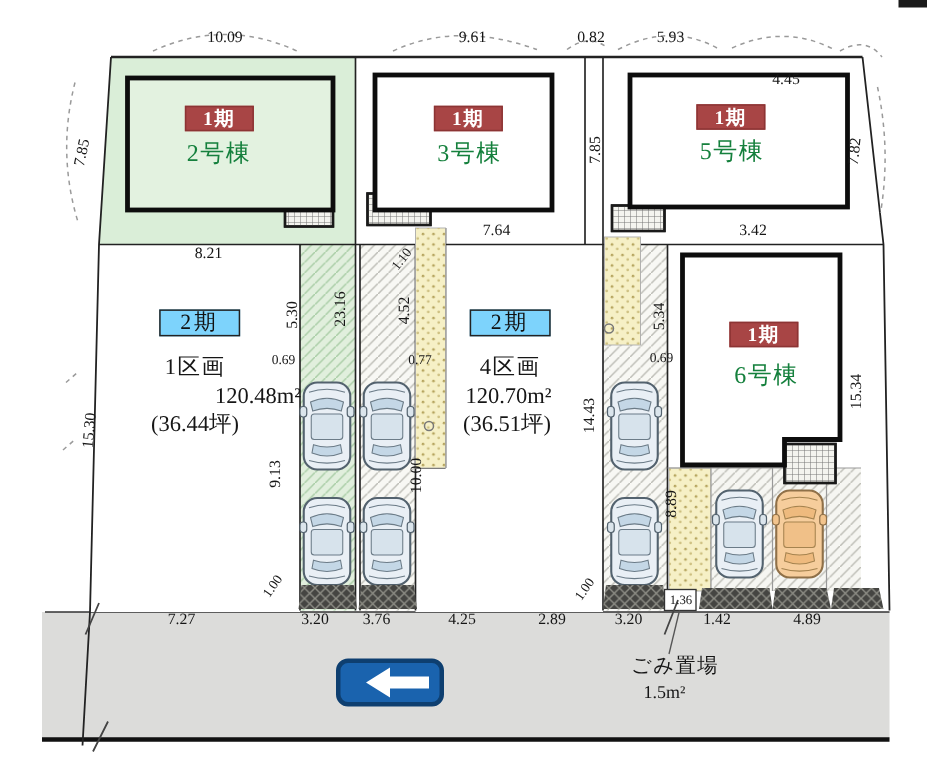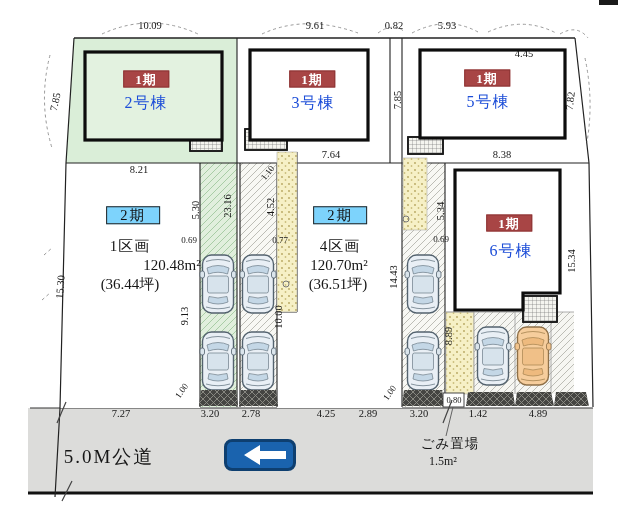--- a/index.html
+++ b/index.html
@@ -4,21 +4,21 @@
 <style>
   html,body{margin:0;padding:0;background:#ffffff;}
   #stage{position:relative;width:620px;height:509px;background:#ffffff;overflow:hidden;
          font-family:"Liberation Serif",serif;}
   #plan-svg{position:absolute;left:0;top:0;}
   .txt{position:absolute;transform:translate(-50%,-50%);white-space:nowrap;
        color:#161616;font-family:"Liberation Serif",serif;line-height:1;}
   .dim{font-size:10.5px;}
   .dim.sm{font-size:9px;}
   .rot{transform:translate(-50%,-50%) rotate(-90deg);}
-  .bname{font-size:16px;letter-spacing:1px;color:#1d4ed8;}
+  .bname{font-size:16px;letter-spacing:1px;color:#15803d;}
   .badge1{background:#a84545;color:#ffffff;border:1px solid #8c3434;
           font-size:13px;font-weight:bold;padding:1px 11px;letter-spacing:1px;}
   .badge2{background:#7dd3fc;color:#111;border:1.7px solid #222;
           font-size:14.5px;padding:0.5px 13px;letter-spacing:2px;}
   .lotname{font-size:15px;letter-spacing:1px;}
   .areatxt{font-size:15px;}
   .roadlabel{font-size:19px;letter-spacing:2px;}
   .trashname{font-size:13.5px;letter-spacing:1px;text-align:center;}
   .trasharea{font-size:12px;}
   .trashdim{font-size:8.5px;}
@@ -190,34 +190,34 @@
 
 <span class="txt dim" style="left:139px;top:170px;">8.21</span>
 <span class="txt dim rot" style="left:196px;top:210px;">5.30</span>
 <span class="txt dim rot" style="left:228px;top:206px;">23.16</span>
 <span class="txt dim sm" style="left:189px;top:240px;">0.69</span>
 <span class="txt dim sm" style="left:268px;top:173px;transform:translate(-50%,-50%) rotate(-52deg);">1.10</span>
 <span class="txt dim rot" style="left:271px;top:207px;">4.52</span>
 <span class="txt dim sm" style="left:280px;top:240px;">0.77</span>
 <span class="txt dim" style="left:331px;top:155px;">7.64</span>
 <span class="txt dim rot" style="left:398px;top:100px;">7.85</span>
-<span class="txt dim" style="left:502px;top:155px;">8.38</span>
+<span class="txt dim" style="left:502px;top:155px;">3.42</span>
 <span class="txt dim rot" style="left:441px;top:211px;">5.34</span>
 <span class="txt dim sm" style="left:441px;top:239px;">0.69</span>
 <span class="txt dim rot" style="left:185px;top:316px;">9.13</span>
 <span class="txt dim rot" style="left:279px;top:317px;">10.00</span>
 <span class="txt dim rot" style="left:394px;top:277px;">14.43</span>
 <span class="txt dim rot" style="left:449px;top:336px;">8.89</span>
 <span class="txt dim sm" style="left:182px;top:391px;transform:translate(-50%,-50%) rotate(-55deg);">1.00</span>
 <span class="txt dim sm" style="left:390px;top:393px;transform:translate(-50%,-50%) rotate(-55deg);">1.00</span>
 
 <span class="txt dim" style="left:121px;top:414px;">7.27</span>
 <span class="txt dim" style="left:210px;top:414px;">3.20</span>
-<span class="txt dim" style="left:251px;top:414px;">2.78</span>
-<span class="txt dim" style="left:308px;top:414px;margin-left:18px;">4.25</span>
+<span class="txt dim" style="left:251px;top:414px;">3.76</span>
+<span class="txt dim" style="left:308px;top:414px;">4.25</span>
 <span class="txt dim" style="left:368px;top:414px;">2.89</span>
 <span class="txt dim" style="left:419px;top:414px;">3.20</span>
 <span class="txt dim" style="left:478px;top:414px;">1.42</span>
 <span class="txt dim" style="left:538px;top:414px;">4.89</span>
 
 <span class="txt badge1" style="left:146px;top:79px;">1期</span>
 <span class="txt bname" style="left:146px;top:103px;">2号棟</span>
 <span class="txt badge1" style="left:312px;top:79px;">1期</span>
 <span class="txt bname" style="left:313px;top:103px;">3号棟</span>
 <span class="txt badge1" style="left:487px;top:78px;">1期</span>
@@ -227,22 +227,21 @@
 
 <span class="txt badge2" style="left:133px;top:215px;">2期</span>
 <span class="txt lotname" style="left:130px;top:246px;">1区画</span>
 <span class="txt areatxt" style="left:128px;top:265px;margin-left:44px;">120.48m²</span>
 <span class="txt areatxt" style="left:130px;top:284px;">(36.44坪)</span>
 <span class="txt badge2" style="left:340px;top:215px;">2期</span>
 <span class="txt lotname" style="left:340px;top:246px;">4区画</span>
 <span class="txt areatxt" style="left:339px;top:265px;">120.70m²</span>
 <span class="txt areatxt" style="left:338px;top:284px;">(36.51坪)</span>
 
-<span class="txt roadlabel" style="left:109px;top:456px;">5.0M公道</span>
-<span class="txt trashdim" style="left:454px;top:400px;">0.80</span>
+<span class="txt trashdim" style="left:454px;top:400px;">1.36</span>
 <span class="txt trashname" style="left:450px;top:444px;">ごみ置場</span>
 <span class="txt trasharea" style="left:443px;top:461px;">1.5m²</span>
 
 <div class="sign">
   <svg width="56" height="22" viewBox="0 0 56 22">
     <polygon points="12,11 28,1 28,7 54,7 54,15 28,15 28,21" fill="#ffffff"></polygon>
   </svg>
 </div>
 
 </div>

